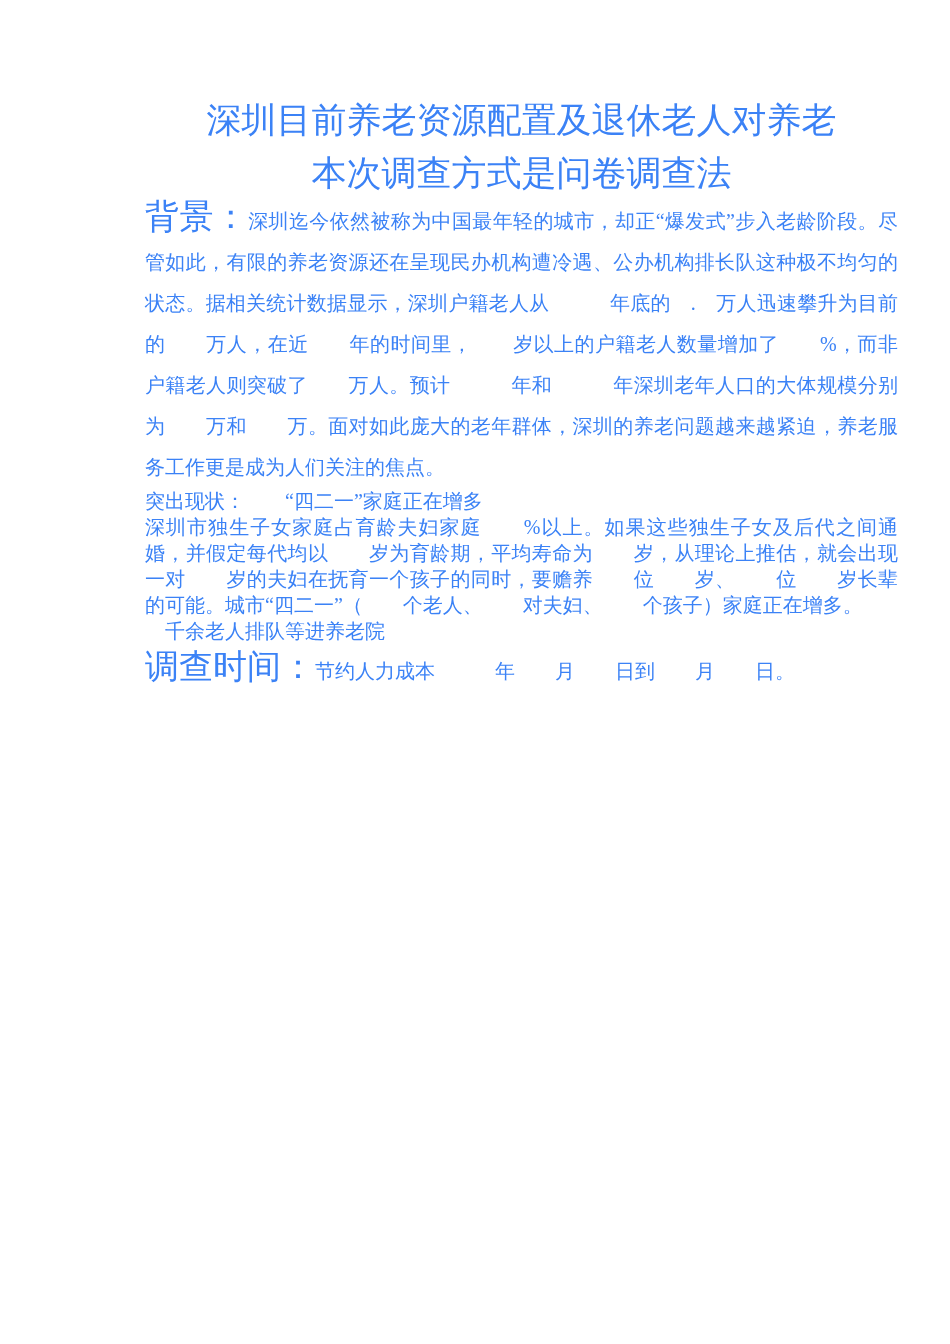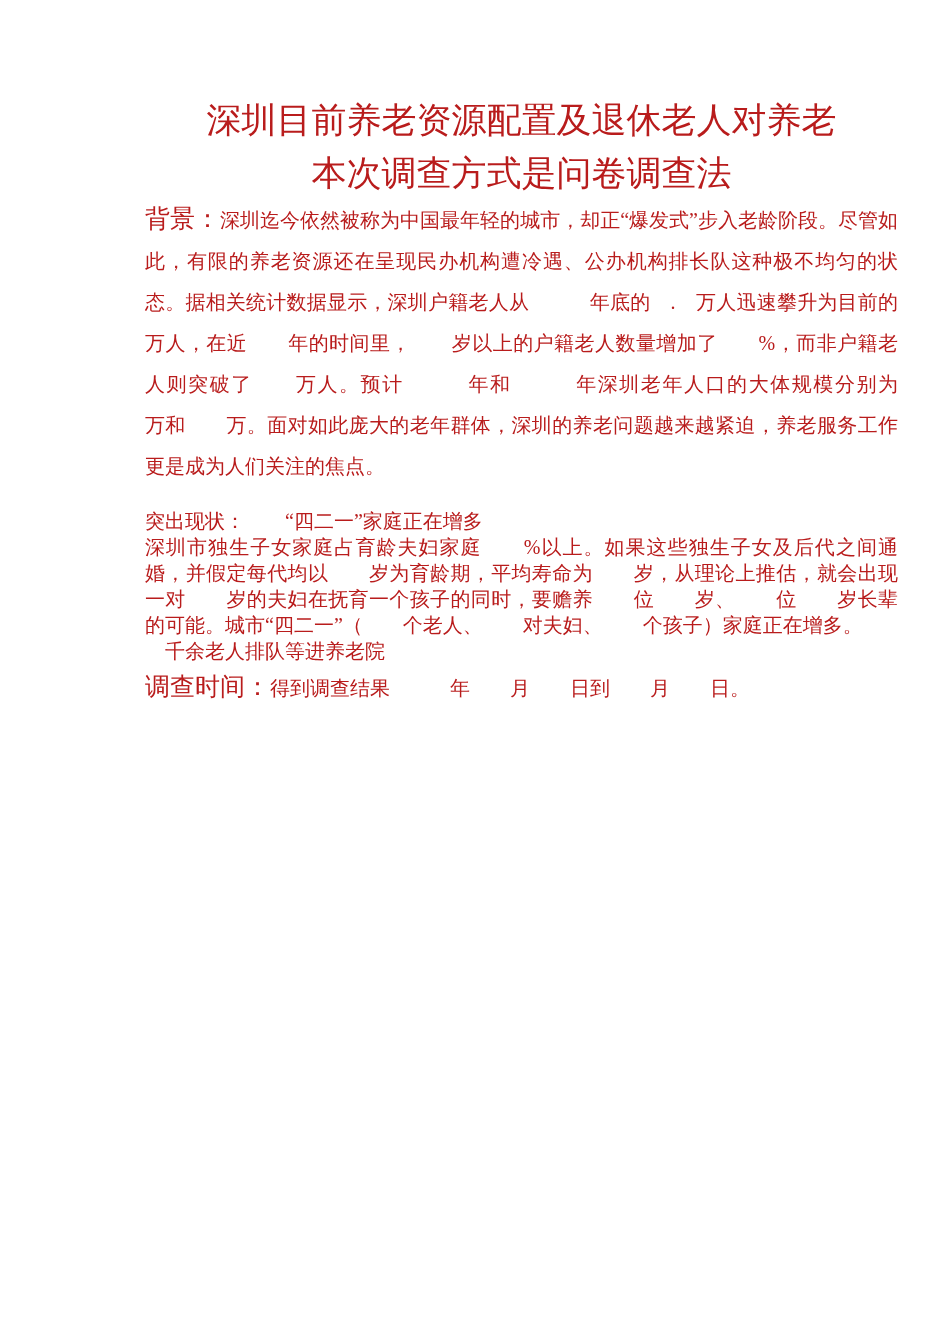--- a/index.html
+++ b/index.html
@@ -5,21 +5,21 @@
   html, body {
     margin: 0;
     padding: 0;
     background: #ffffff;
   }
   .page {
     position: relative;
     width: 950px;
     height: 1236px;
     background: #ffffff;
-    color: #b91c1c;
+    color: #3b82f6;
     font-family: "Liberation Serif", "DejaVu Serif", serif;
     box-sizing: border-box;
     padding: 94px 52px 0 145px;
     overflow: hidden;
   }
   .doc-title {
     margin: 0;
     font-size: 35px;
     font-weight: 400;
     line-height: 53px;
@@ -28,32 +28,32 @@
   }
   .doc-title .title-line {
     display: block;
   }
   p.para {
     margin: 0;
     font-size: 20px;
     text-align: justify;
   }
   .run-heading {
-    font-size: 25px;
+    font-size: 34px;
     line-height: 1;
   }
   .run-heading.tall {
     line-height: 46px;
   }
   .para-bg {
     margin-top: 24px;
     line-height: 41px;
   }
   .status-block {
-    margin-top: 21px;
+    margin-top: 0;
   }
   .status-block p.para {
     line-height: 26px;
   }
   .para-purpose {
     margin-top: 26px;
     line-height: 27px;
   }
   .para-time {
     margin-top: 32px;
@@ -76,16 +76,16 @@
 
   <p class="para para-bg"><span class="run-heading">背景：</span><span>深圳迄今依然被称为中国最年轻的城市，却正“爆发式”步入老龄阶段。尽管如此，有限的养老资源还在呈现民办机构遭冷遇、公办机构排长队这种极不均匀的状态。据相关统计数据显示，深圳户籍老人从　　　年底的　.　万人迅速攀升为目前的　　万人，在近　　年的时间里，　　岁以上的户籍老人数量增加了　　%，而非户籍老人则突破了　　万人。预计　　　年和　　　年深圳老年人口的大体规模分别为　　万和　　万。面对如此庞大的老年群体，深圳的养老问题越来越紧迫，养老服务工作更是成为人们关注的焦点。</span></p>
 
   <div class="status-block">
     <p class="para">突出现状：　　“四二一”家庭正在增多</p>
     <p class="para">深圳市独生子女家庭占育龄夫妇家庭　　%以上。如果这些独生子女及后代之间通婚，并假定每代均以　　岁为育龄期，平均寿命为　　岁，从理论上推估，就会出现一对　　岁的夫妇在抚育一个孩子的同时，要赡养　　位　　岁、　　位　　岁长辈的可能。城市“四二一”（　　个老人、　　对夫妇、　　个孩子）家庭正在增多。</p>
     <p class="para">　千余老人排队等进养老院</p>
   </div>
 
 
-  <p class="para para-time"><span class="run-heading tall">调查时间：</span><span>得到调查结果　　　年　　月　　日到　　月　　日。</span></p>
+  <p class="para para-time"><span class="run-heading tall">调查时间：</span><span>节约人力成本　　　年　　月　　日到　　月　　日。</span></p>
 
 
 </div>
 
 </body></html>

